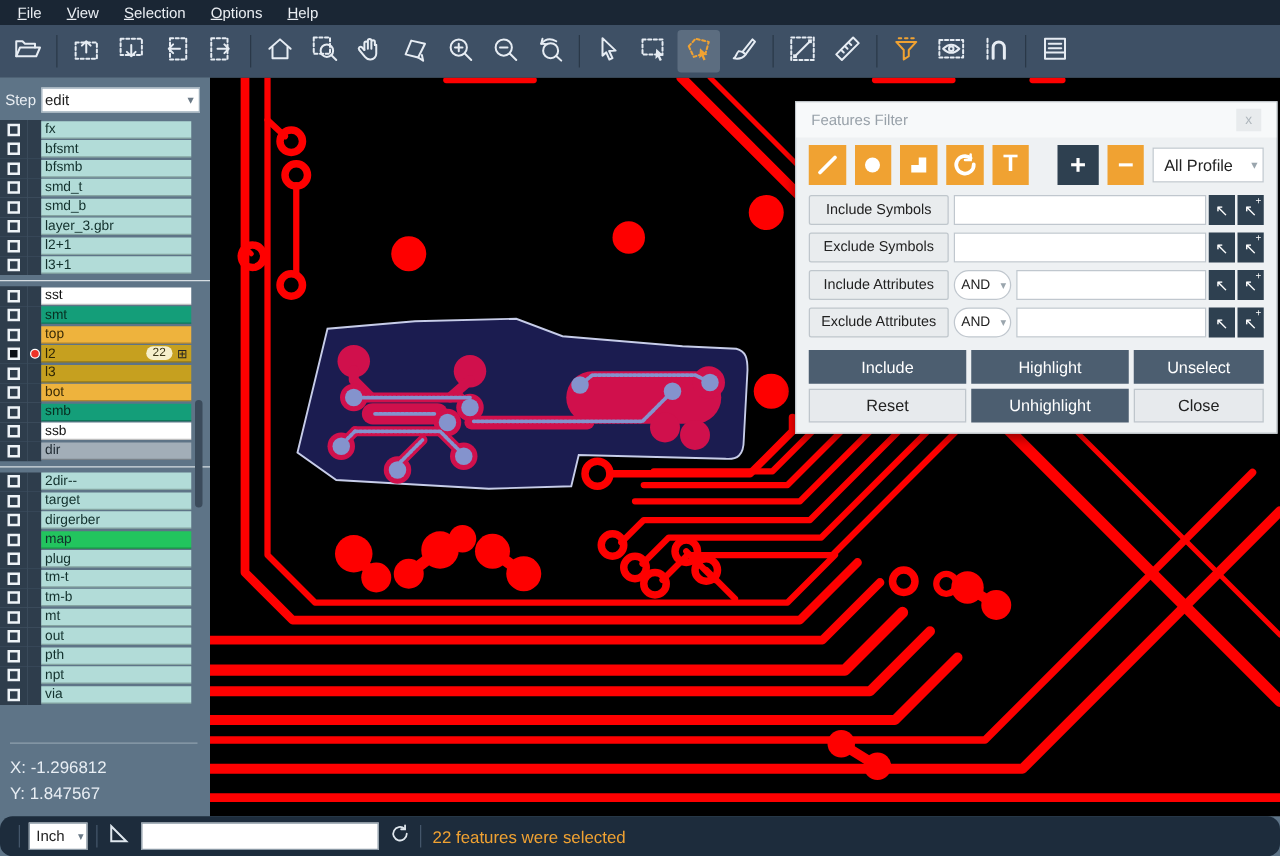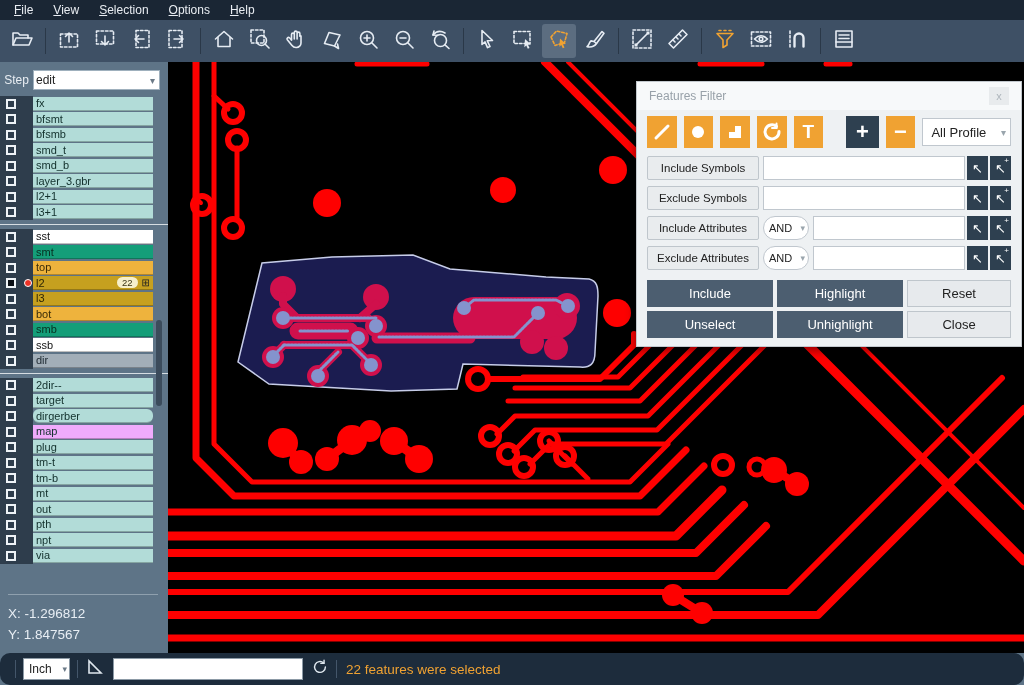--- a/index.html
+++ b/index.html
@@ -505,32 +505,32 @@
               <span>target</span>
 
             </span>
           </div>
 
           <div class="layer-row">
             <span class="chk-col">
               <span class="chk"></span>
             </span>
             <span class="dot-col"></span>
-            <span class="band" style="background: rgb(178, 220, 216); color: rgb(18, 48, 44); border-radius: 6px;">
+            <span class="band" style="background: rgb(178, 220, 216); color: rgb(18, 48, 44);">
               <span>dirgerber</span>
 
             </span>
           </div>
 
           <div class="layer-row">
             <span class="chk-col">
               <span class="chk"></span>
             </span>
             <span class="dot-col"></span>
-            <span class="band" style="background: #f0abfc; color: rgb(18, 48, 44);">
+            <span class="band" style="background: #22c55e; color: rgb(18, 48, 44);">
               <span>map</span>
 
             </span>
           </div>
 
           <div class="layer-row">
             <span class="chk-col">
               <span class="chk"></span>
             </span>
             <span class="dot-col"></span>
@@ -862,22 +862,22 @@
             </div>
             <div class="abtn">
               <span>↖</span>
               <span class="pl">+</span>
             </div>
           </div>
         </div>
       <div class="dlg-actions">
         <div class="dbtn dark">Include</div>
         <div class="dbtn dark">Highlight</div>
+        <div class="dbtn dark">Unselect</div>
         <div class="dbtn light">Reset</div>
-        <div class="dbtn dark">Unselect</div>
         <div class="dbtn dark">Unhighlight</div>
         <div class="dbtn light">Close</div>
       </div>
     </div>
   </div>
 
   <div class="statusbar">
     <div class="ssep"></div>
     <div class="unit-select">
       <span>Inch</span>

